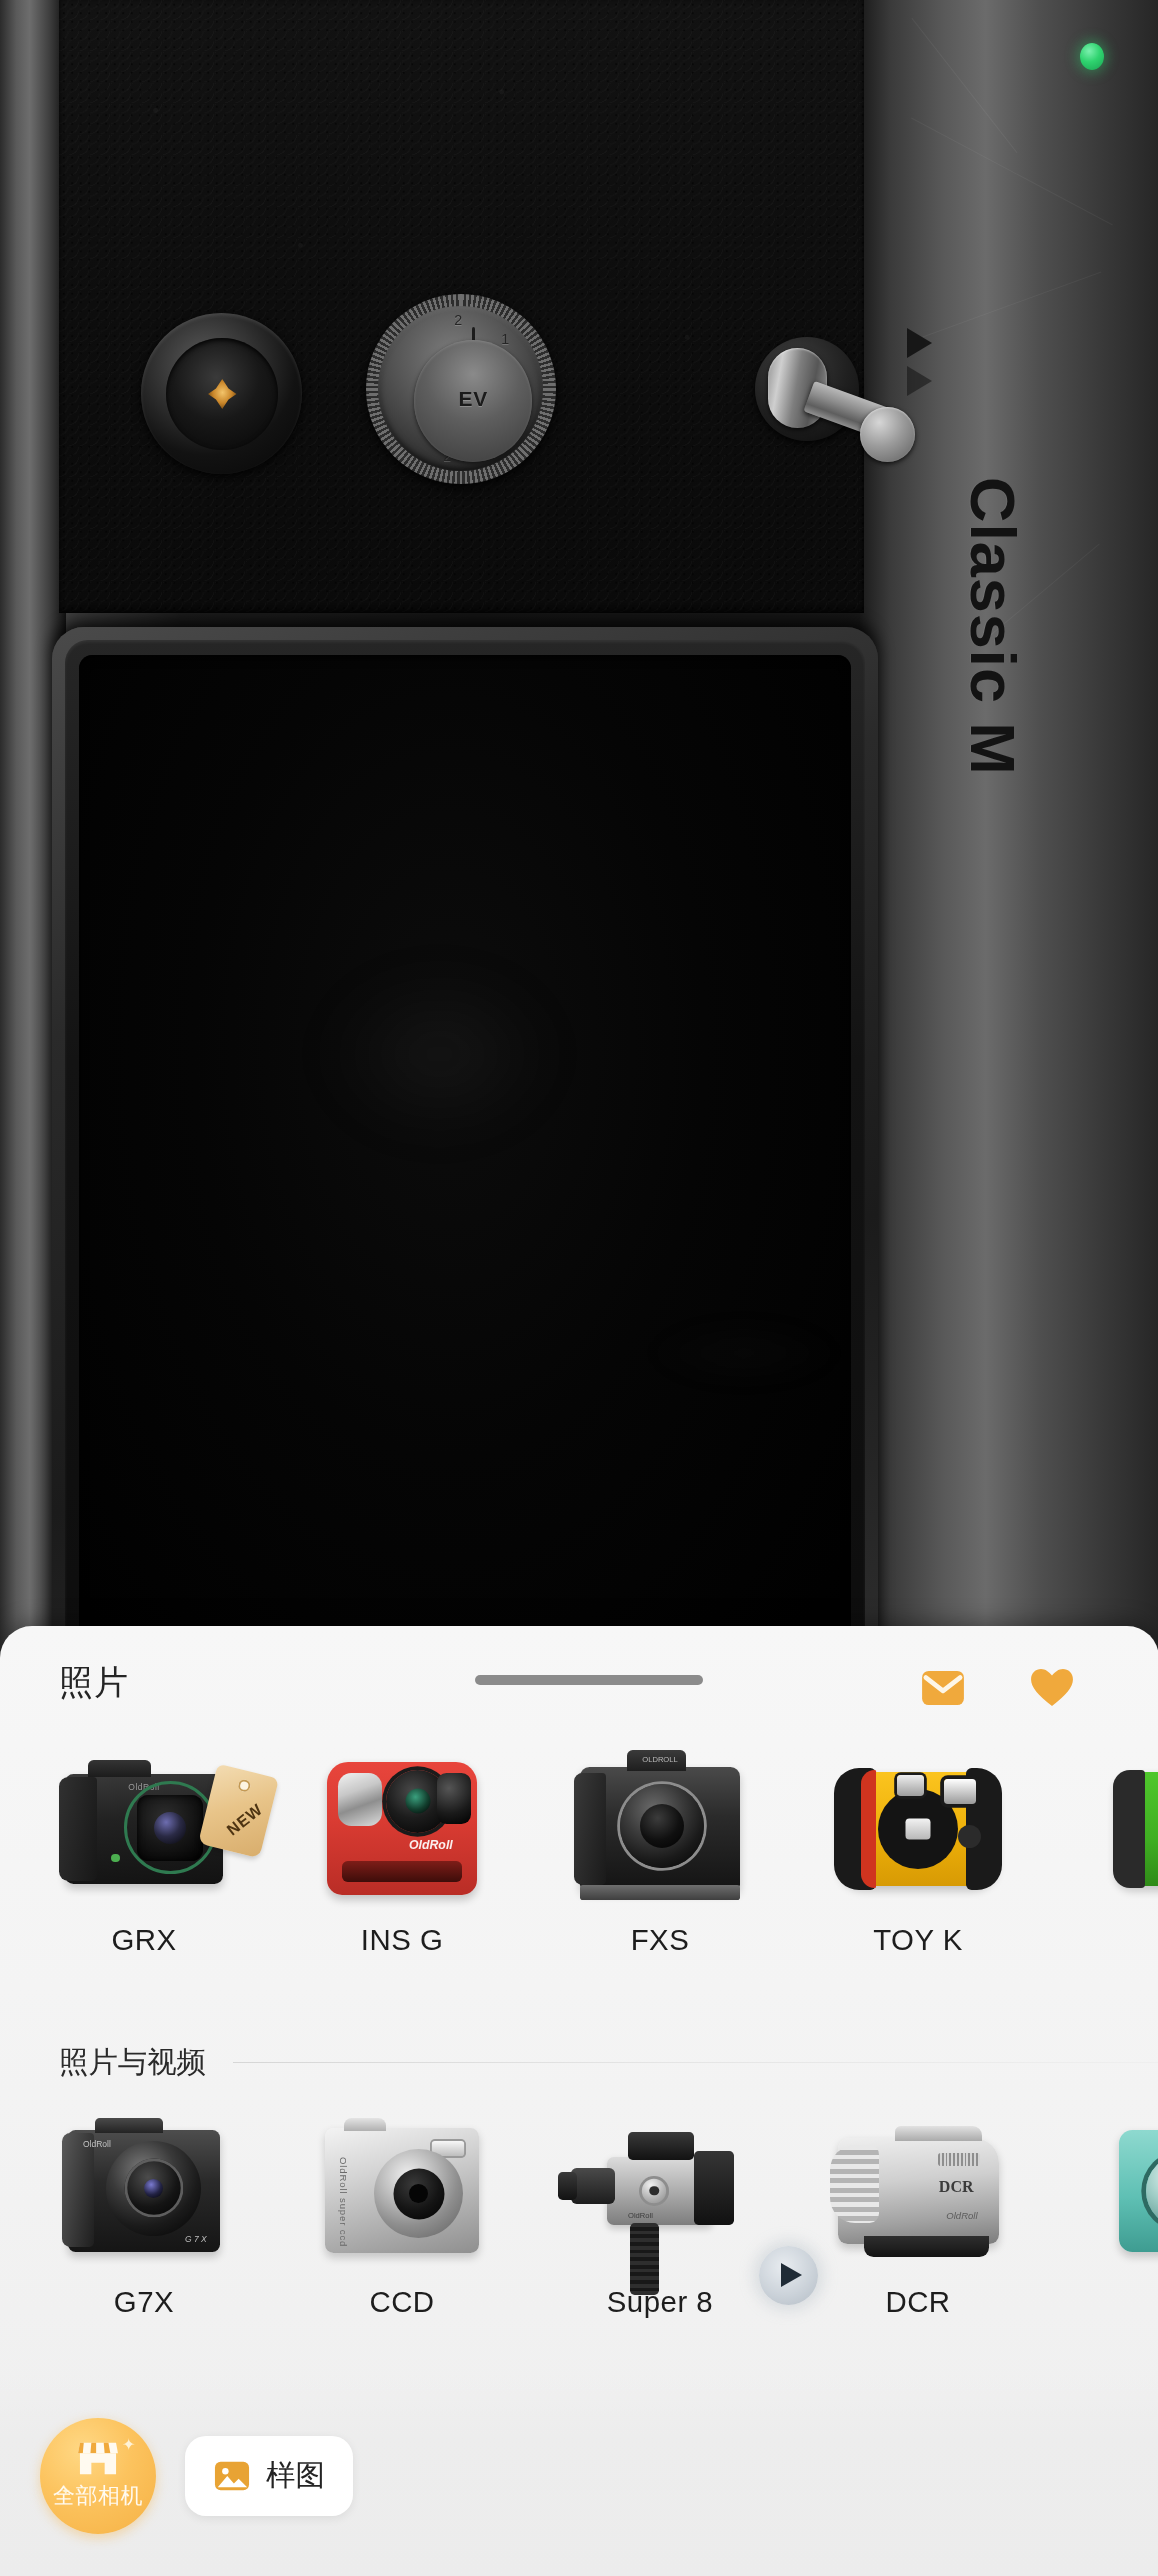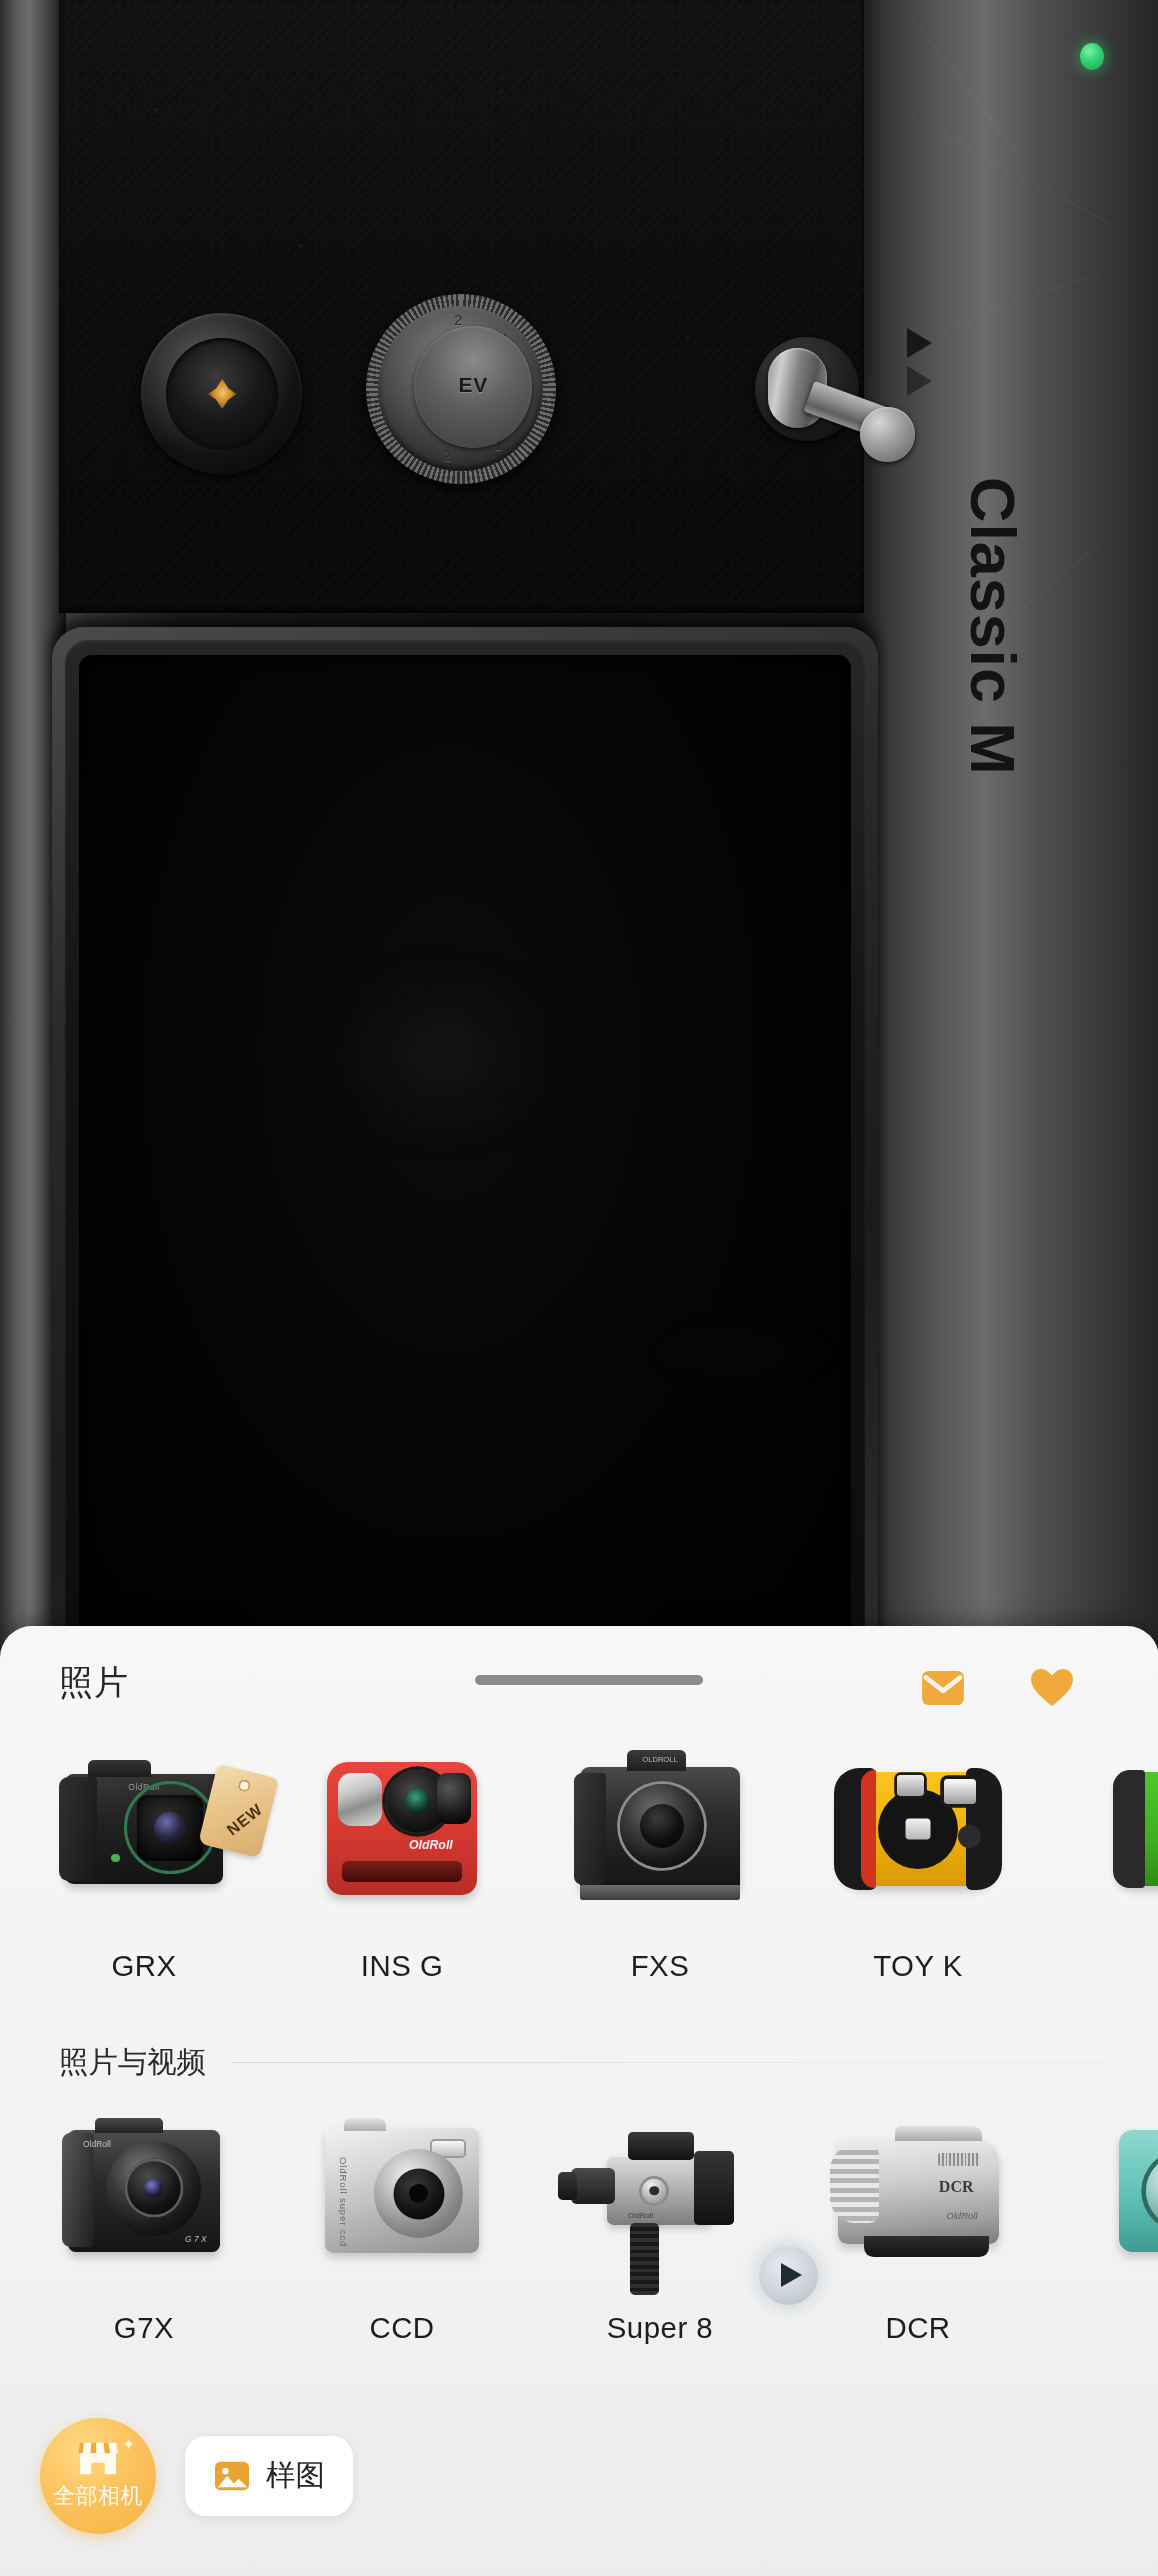--- a/index.html
+++ b/index.html
@@ -67,21 +67,21 @@
     background:
       repeating-conic-gradient(from 0deg,#6e6e6e 0deg 1.6deg,#2d2d2d 1.6deg 3.2deg);
     box-shadow:0 3.8px 11.4px rgba(0,0,0,.9);
   }
   #ev-dial-face{
     position:absolute; left:12.3px; top:12.3px; width:165px; height:165px; border-radius:50%;
     background:radial-gradient(circle at 45% 30%, #7c7c7c 0%, #545454 40%, #323232 72%, #1c1c1c 100%);
     box-shadow:inset 0 1.9px 4.7px rgba(255,255,255,.14), inset 0 -2.8px 6.6px rgba(0,0,0,.7);
   }
   #ev-dial-inner{
-    position:absolute; left:36px; top:20px; width:118px; height:122px; border-radius:50%;
+    position:absolute; left:36px; top:34px; width:118px; height:122px; border-radius:50%;
     background:radial-gradient(circle at 50% 28%, #8a8a8a 0%, #5e5e5e 45%, #3a3a3a 100%);
     box-shadow:inset 0 0.9px 2.8px rgba(255,255,255,.18), 0 1.9px 4.7px rgba(0,0,0,.6);
   }
   #ev-label{
     position:absolute; left:0; right:0; top:47px; text-align:center;
     color:#1b1b1b; font-size:21px; letter-spacing:0.9px; font-weight:700;
     text-shadow:0 0.9px 0 rgba(255,255,255,.22);
   }
   .ev-tick{ position:absolute; color:#262626; font-size:14.2px; text-shadow:0 0.9px 0 rgba(255,255,255,.18); }
   #ev-pointer{
@@ -210,21 +210,21 @@
   .cam-card{
     width:258px; flex:0 0 258px;
     display:flex; flex-direction:column; align-items:center;
     position:relative;
   }
   .cam-thumb{
     width:218px; height:161px; position:relative;
     display:flex; align-items:center; justify-content:center;
   }
   .cam-label{
-    margin-top:40px; font-size:29.4px; color:#1d1d1d; letter-spacing:0.5px;
+    margin-top:14px; font-size:29.4px; color:#1d1d1d; letter-spacing:0.5px;
     white-space:nowrap;
   }
   .brandtag{
     position:absolute; left:50%; top:8.5px; transform:translateX(-50%);
     font-size:8.5px; color:#9a9a9a; letter-spacing:0.5px;
   }
 
   
   #grx-body{
     width:158px; height:110px; border-radius:8.5px;

